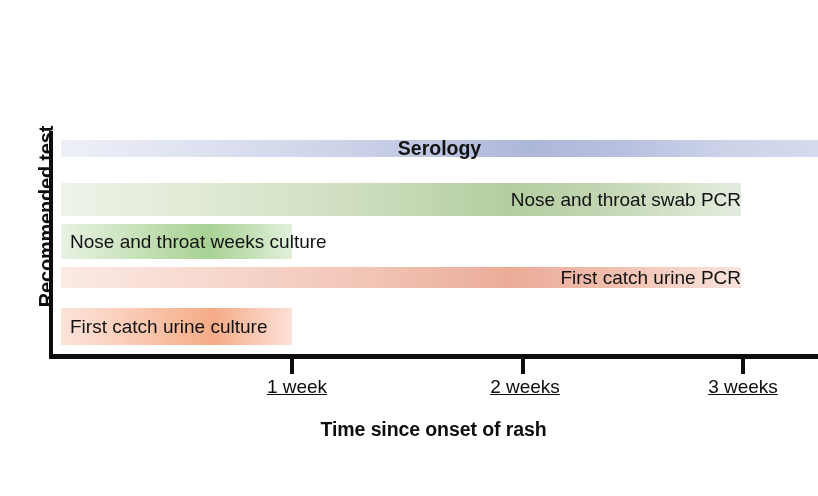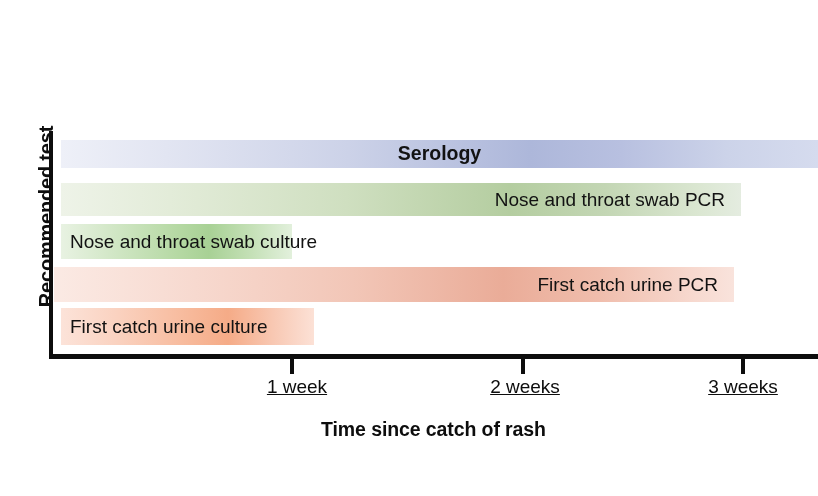--- a/index.html
+++ b/index.html
@@ -92,21 +92,21 @@
   }
   .bar-label {
     font-size: 19px;
     color: #121212;
     white-space: nowrap;
     line-height: 1;
   }
   .bar-label.bold { font-weight: bold; font-size: 19.5px; }
 
   .label-center { width: 100%; text-align: center; }
-  .label-right  { width: 100%; text-align: right; padding-right: 16px; box-sizing: border-box; }
+  .label-right  { width: 100%; text-align: right; padding-right: 0; box-sizing: border-box; }
   .label-left   { width: 100%; text-align: left;  padding-left: 9px;  box-sizing: border-box; }
 
   
   .fill-serology {
     background: linear-gradient(to right,
       #eef0f8 0%, #e2e5f2 14%, #ccd2e8 38%, #adb7da 62%,
       #b8c0e0 74%, #ccd3e9 88%, #d5dbee 100%);
   }
   .fill-nt-pcr {
     background: linear-gradient(to right,
@@ -132,43 +132,43 @@
 </head>
 <body>
 
 <div id="figure">
 
   <div class="y-axis-title">Recommended test</div>
 
   <div class="y-axis-line"></div>
   <div class="x-axis-line"></div>
 
-  <div class="bar fill-serology" style="left:61px; top:140px; width:757px; height:28px;">
+  <div class="bar fill-serology" style="left:61px; top:140px; width:757px; height:17px;">
     <span class="bar-label bold label-center">Serology</span>
   </div>
 
   <div class="bar fill-nt-pcr" style="left:61px; top:183px; width:680px; height:33px;">
     <span class="bar-label label-right">Nose and throat swab PCR</span>
   </div>
 
   <div class="bar fill-nt-culture" style="left:61px; top:224px; width:231px; height:35px;">
-    <span class="bar-label label-left" style="overflow:visible;">Nose and throat swab culture</span>
+    <span class="bar-label label-left" style="overflow:visible;">Nose and throat weeks culture</span>
   </div>
 
-  <div class="bar fill-fcu-pcr" style="left:54px; top:267px; width:680px; height:35px;">
+  <div class="bar fill-fcu-pcr" style="left:61px; top:267px; width:680px; height:21px;">
     <span class="bar-label label-right">First catch urine PCR</span>
   </div>
 
-  <div class="bar fill-fcu-culture" style="left:61px; top:308px; width:253px; height:37px;">
+  <div class="bar fill-fcu-culture" style="left:61px; top:308px; width:231px; height:37px;">
     <span class="bar-label label-left" style="overflow:visible;">First catch urine culture</span>
   </div>
 
   <div class="tick" style="left:290px;"></div>
   <div class="tick" style="left:521px;"></div>
   <div class="tick" style="left:741px;"></div>
 
   <div class="tick-label" style="left:297px;text-decoration:underline;">1 week</div>
   <div class="tick-label" style="left:525px;text-decoration:underline;">2 weeks</div>
   <div class="tick-label" style="left:743px;text-decoration:underline;">3 weeks</div>
 
-  <div class="x-axis-title">Time since catch of rash</div>
+  <div class="x-axis-title">Time since onset of rash</div>
 
 </div>
 
 </body></html>

